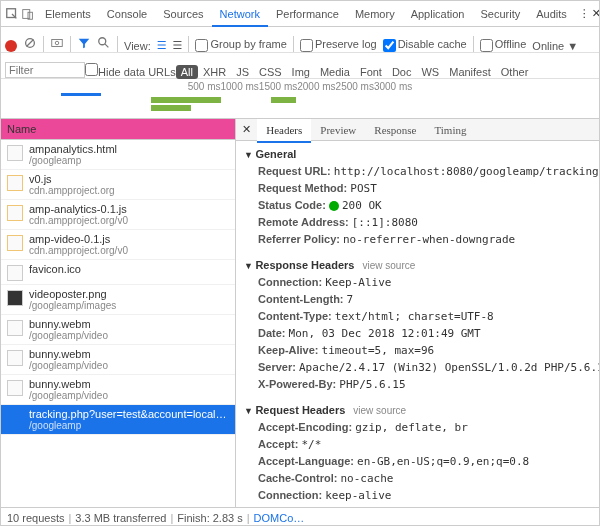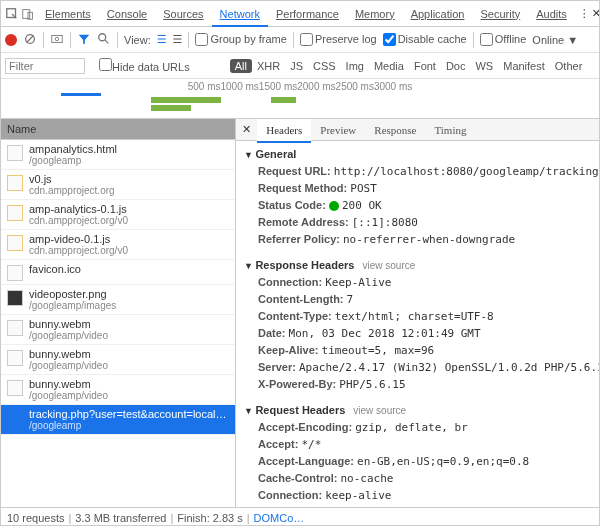--- a/index.html
+++ b/index.html
@@ -1,36 +1,36 @@
 <!DOCTYPE html>
 <html><head>
 <meta charset="utf-8">
 <style>
 * { box-sizing: border-box; margin: 0; padding: 0; }
 body { font-family: "Segoe UI", Arial, sans-serif; font-size: 11px; color: #333; background: #fff; width: 600px; height: 526px; overflow: hidden; border: 1px solid #ccc; }
 .topbar { display: flex; align-items: center; height: 26px; border-bottom: 1px solid #ccc; padding: 0 4px; gap: 2px; }
-.topbar .tab { padding: 5px 8px; color: #555; cursor: pointer; text-decoration: underline; }
+.topbar .tab { padding: 5px 8px; color: #555; cursor: pointer; }
 .topbar .tab.active { color: #1a73e8; border-bottom: 2px solid #1a73e8; }
 .topbar .spacer { flex: 1; }
 .icon-sq { width: 16px; height: 16px; display: inline-flex; align-items: center; justify-content: center; }
-.toolbar { display: flex; align-items: center; height: 26px; border-bottom: 1px solid #e0e0e0; padding: 0 4px; gap: 6px; font-size: 11px; color: #555; }
+.toolbar { display: flex; align-items: flex-end; height: 26px; border-bottom: 1px solid #e0e0e0; padding: 0 4px; gap: 6px; font-size: 11px; color: #555; }
 .toolbar .sep { width:1px; height:16px; background:#ccc; }
 .rec { width: 12px; height:12px; background:#d93025; border-radius:50%; }
 .toolbar input[type=checkbox]{ vertical-align:middle; margin-right:2px;}
-.filterbar { display:flex; align-items:center; height:26px; border-bottom:1px solid #e0e0e0; padding:0 4px; gap:14px; font-size:11px; color:#555;}
+.filterbar { display:flex; align-items:flex-end; height:26px; border-bottom:1px solid #e0e0e0; padding:0 4px; gap:0; font-size:11px; color:#555;}
 .filterbar input[type=text]{ width:80px; border:1px solid #ccc; padding:1px 3px; font-size:11px;}
 .pill { padding:1px 5px; border-radius:3px; cursor:pointer;}
-.pill.active{ background:#555; color:#fff;margin-left:26px;}
+.pill.active{ background:#555; color:#fff;}
 .timeline { height:40px; border-bottom:1px solid #ccc; position:relative; padding-top:2px;}
 .timeline .ticks { display:flex; font-size:10px; color:#888; padding:0 20px; justify-content:center;}
 .timeline .bars { position:absolute; left:0; right:0; top:18px; height:18px;}
 .bar { position:absolute; height:6px; background:#7cb342;}
 .main { display:flex; height: calc(526px - 26px - 26px - 26px - 40px - 20px);}
 .left { width:235px; border-right:1px solid #ccc; overflow-y:auto;}
-.left .colhead { padding:4px 6px; border-bottom:1px solid #ccc; font-size:11px; color:#333; background:#a3a3a3;}
+.left .colhead { padding:4px 6px; border-bottom:1px solid #ccc; font-size:11px; color:#333; background:#ec4899;}
 .row { display:flex; align-items:flex-start; padding:3px 6px; border-bottom:1px solid #f0f0f0; gap:6px; cursor:pointer;}
 .row.sel { background:#1a73e8; color:#fff;}
 .row .ficon { width:16px; height:16px; flex-shrink:0; border:1px solid #ccc; background:#fafafa; margin-top:2px;}
 .row .ficon.script{ border-color:#f0c674;}
 .row .ficon.dark{ background:#333;}
 .row .ficon.blue{ background:#1a73e8; border-color:#1a73e8;}
 .row .ftxt { overflow:hidden;}
 .row .fname { font-size:11px; white-space:nowrap; overflow:hidden; text-overflow:ellipsis;}
 .row .fpath { font-size:10px; color:#888;}
 .row.sel .fpath { color:#cce0ff;}

